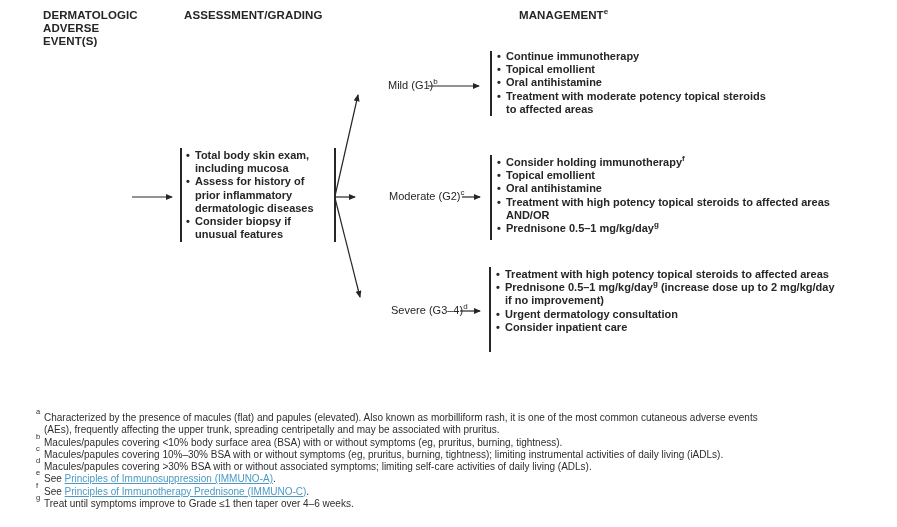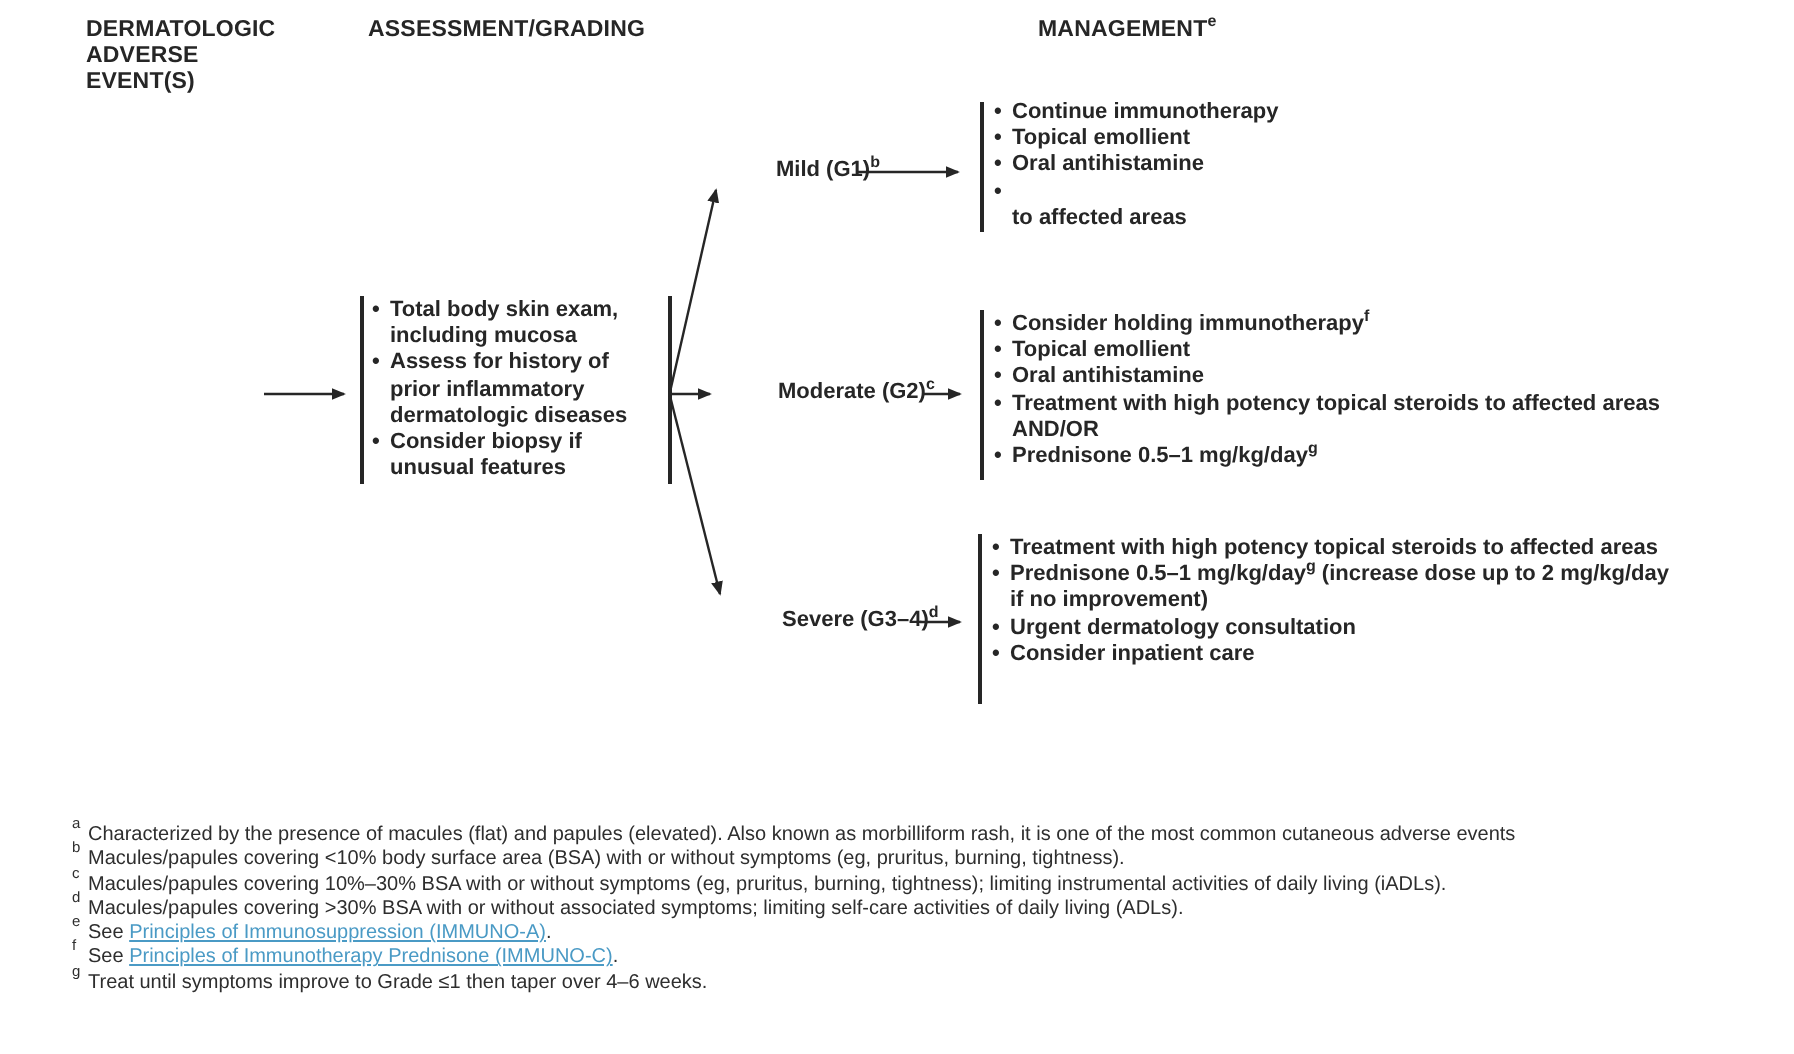--- a/index.html
+++ b/index.html
@@ -2,21 +2,21 @@
 <html><head>
 <meta charset="utf-8">
 <style>
   html,body { margin:0; padding:0; background:#ffffff; }
   .canvas {
     position:relative; width:897px; height:511px; background:#ffffff;
     font-family:"Liberation Sans", sans-serif; color:#262626; overflow:hidden;
   }
   .abs { position:absolute; }
   .hdr { font-weight:bold; font-size:11.5px; line-height:13px; white-space:pre-line; letter-spacing:0.1px; }
-  .node-label { font-weight:bold; font-size:11px; line-height:13px; white-space:nowrap;padding-left:26px; }
+  .node-label { font-weight:normal; font-size:11px; line-height:13px; white-space:nowrap;padding-left:26px; }
   .flow-text { font-weight:bold; font-size:11px; line-height:13.2px; }
   sup { font-size:8px; line-height:0; vertical-align:super; }
   .vbar { position:absolute; width:1.6px; background:#262626; }
   .blist .li { position:relative; padding-left:9px; }
   .blist .li::before { content:"\2022"; position:absolute; left:0; top:0; }
   .connector-layer { position:absolute; left:0; top:0; pointer-events:none; }
   .footnotes { font-size:10px; line-height:12.3px; color:#2e2e2e; }
   .footnote { position:relative; padding-left:8px; }
   .fn-mark { position:absolute; left:0; top:0; font-size:7.5px; }
   .fn-link { color:#4a9ac5; text-decoration:underline; cursor:pointer; }
@@ -43,21 +43,21 @@
 
   <div class="abs node-label" style="left:362px; top:79px;"><span>Mild (G1)</span><sup>b</sup></div>
   <div class="abs node-label" style="left:363px; top:190px;"><span>Moderate (G2)</span><sup>c</sup></div>
   <div class="abs node-label" style="left:365px; top:304px;"><span>Severe (G3–4)</span><sup>d</sup></div>
 
   <div class="vbar" style="left:490px; top:51px; height:65px;"></div>
   <div class="abs flow-text blist" style="left:497px; top:50px; width:375px;">
       <div class="li"><span>Continue immunotherapy</span></div>
       <div class="li"><span>Topical emollient</span></div>
       <div class="li"><span>Oral antihistamine</span></div>
-      <div class="li"><br><span>to affected areas</span></div>
+      <div class="li"><span>Treatment with moderate potency topical steroids</span><br><span>to affected areas</span></div>
     </div>
 
   <div class="vbar" style="left:490px; top:155px; height:85px;"></div>
   <div class="abs flow-text blist" style="left:497px; top:156px; width:395px;">
       <div class="li"><span>Consider holding immunotherapy</span><sup>f</sup></div>
       <div class="li"><span>Topical emollient</span></div>
       <div class="li"><span>Oral antihistamine</span></div>
       <div class="li"><span>Treatment with high potency topical steroids to affected areas</span><br><span>AND/OR</span></div>
       <div class="li"><span>Prednisone 0.5–1 mg/kg/day</span><sup>g</sup></div>
     </div>
@@ -81,21 +81,21 @@
       <line x1="335" y1="196" x2="358" y2="95" marker-end="url(#ah)"></line>
       <line x1="335" y1="197" x2="355" y2="197" marker-end="url(#ah)"></line>
       <line x1="335" y1="198" x2="360" y2="297" marker-end="url(#ah)"></line>
       <line x1="428" y1="86" x2="479" y2="86" marker-end="url(#ah)"></line>
       <line x1="462" y1="197" x2="480" y2="197" marker-end="url(#ah)"></line>
       <line x1="460" y1="311" x2="480" y2="311" marker-end="url(#ah)"></line>
     </g>
   </svg>
 
   <div class="abs footnotes" style="left:36px; top:412px; width:856px;">
-      <div class="footnote"><sup class="fn-mark">a</sup><span>Characterized by the presence of macules (flat) and papules (elevated). Also known as morbilliform rash, it is one of the most common cutaneous adverse events</span><br></div>
+      <div class="footnote"><sup class="fn-mark">a</sup><span>Characterized by the presence of macules (flat) and papules (elevated). Also known as morbilliform rash, it is one of the most common cutaneous adverse events</span><br><span>(AEs), frequently affecting the upper trunk, spreading centripetally and may be associated with pruritus.</span></div>
       <div class="footnote"><sup class="fn-mark">b</sup><span>Macules/papules covering &lt;10% body surface area (BSA) with or without symptoms (eg, pruritus, burning, tightness).</span></div>
       <div class="footnote"><sup class="fn-mark">c</sup><span>Macules/papules covering 10%–30% BSA with or without symptoms (eg, pruritus, burning, tightness); limiting instrumental activities of daily living (iADLs).</span></div>
       <div class="footnote"><sup class="fn-mark">d</sup><span>Macules/papules covering &gt;30% BSA with or without associated symptoms; limiting self-care activities of daily living (ADLs).</span></div>
       <div class="footnote"><sup class="fn-mark">e</sup><span>See </span><a href="#" class="fn-link">Principles of Immunosuppression (IMMUNO-A)</a><span>.</span></div>
       <div class="footnote"><sup class="fn-mark">f</sup><span>See </span><a href="#" class="fn-link">Principles of Immunotherapy Prednisone (IMMUNO-C)</a><span>.</span></div>
       <div class="footnote"><sup class="fn-mark">g</sup><span>Treat until symptoms improve to Grade ≤1 then taper over 4–6 weeks.</span></div>
     </div>
 
 </div>
 

